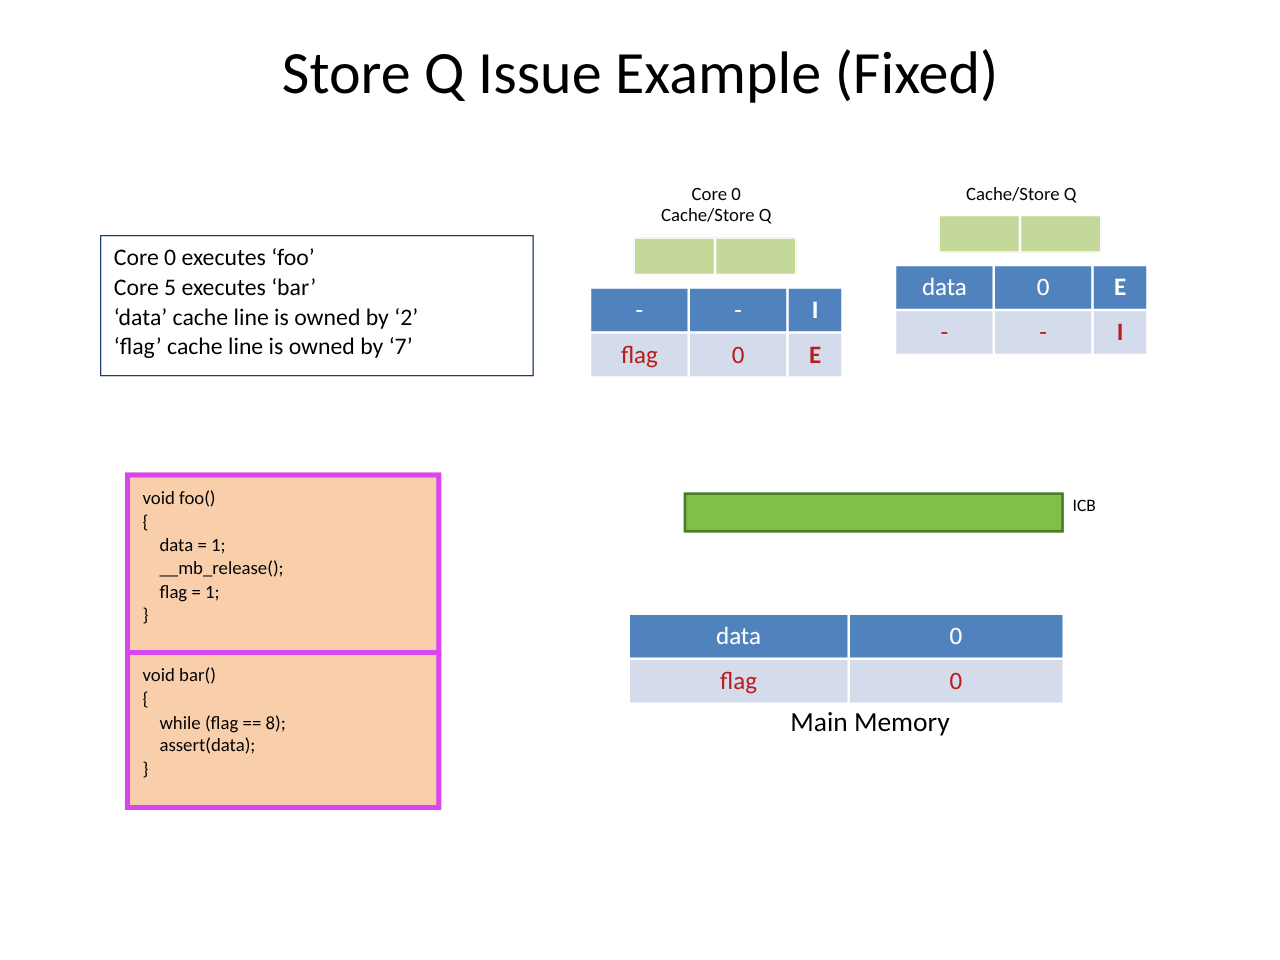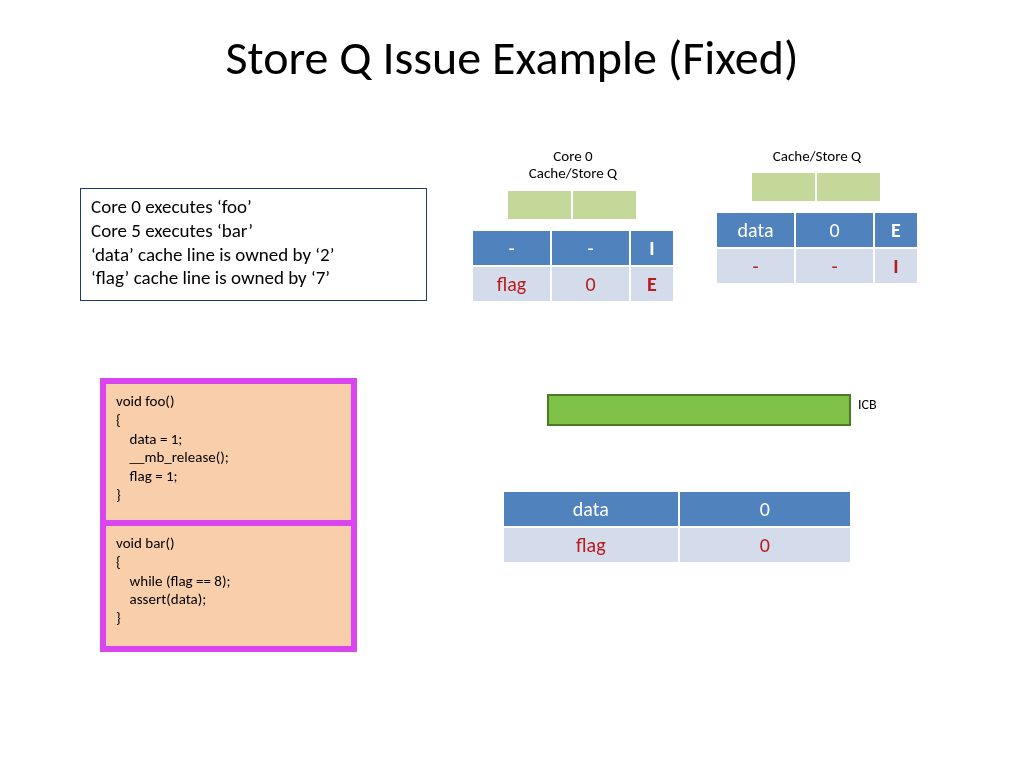--- a/index.html
+++ b/index.html
@@ -67,21 +67,21 @@
     font-size: 20px;
   }
   .cache-table td.st { width: 40px; font-weight: 600; }
   .hdr { background: #5082bd; color: #ffffff; }
   .row { background: #d4dbea; color: #b91c1c; }
   .code-box {
     position: absolute;
     left: 100px;
     width: 225px;
     background: #f8ceab;
-    border: 6px solid #d946ef;
+    border: 4px solid #d946ef;
     font-family: Calibri, Arial, sans-serif;
     font-size: 15px;
     line-height: 1.25;
     padding: 8px 10px 18px 10px;
     white-space: pre;
   }
   .icb-bar {
     position: absolute;
     top: 394px;
     left: 547px;
@@ -197,14 +197,15 @@
         <tr>
       <td class="hdr">data</td>
       <td class="hdr">0</td>
     </tr>
     <tr>
       <td class="row">flag</td>
       <td class="row">0</td>
     </tr>
   </tbody>
     </table>
+  <div class="mm-lbl">Main Memory</div>
 
 </div>
 
 </body></html>

